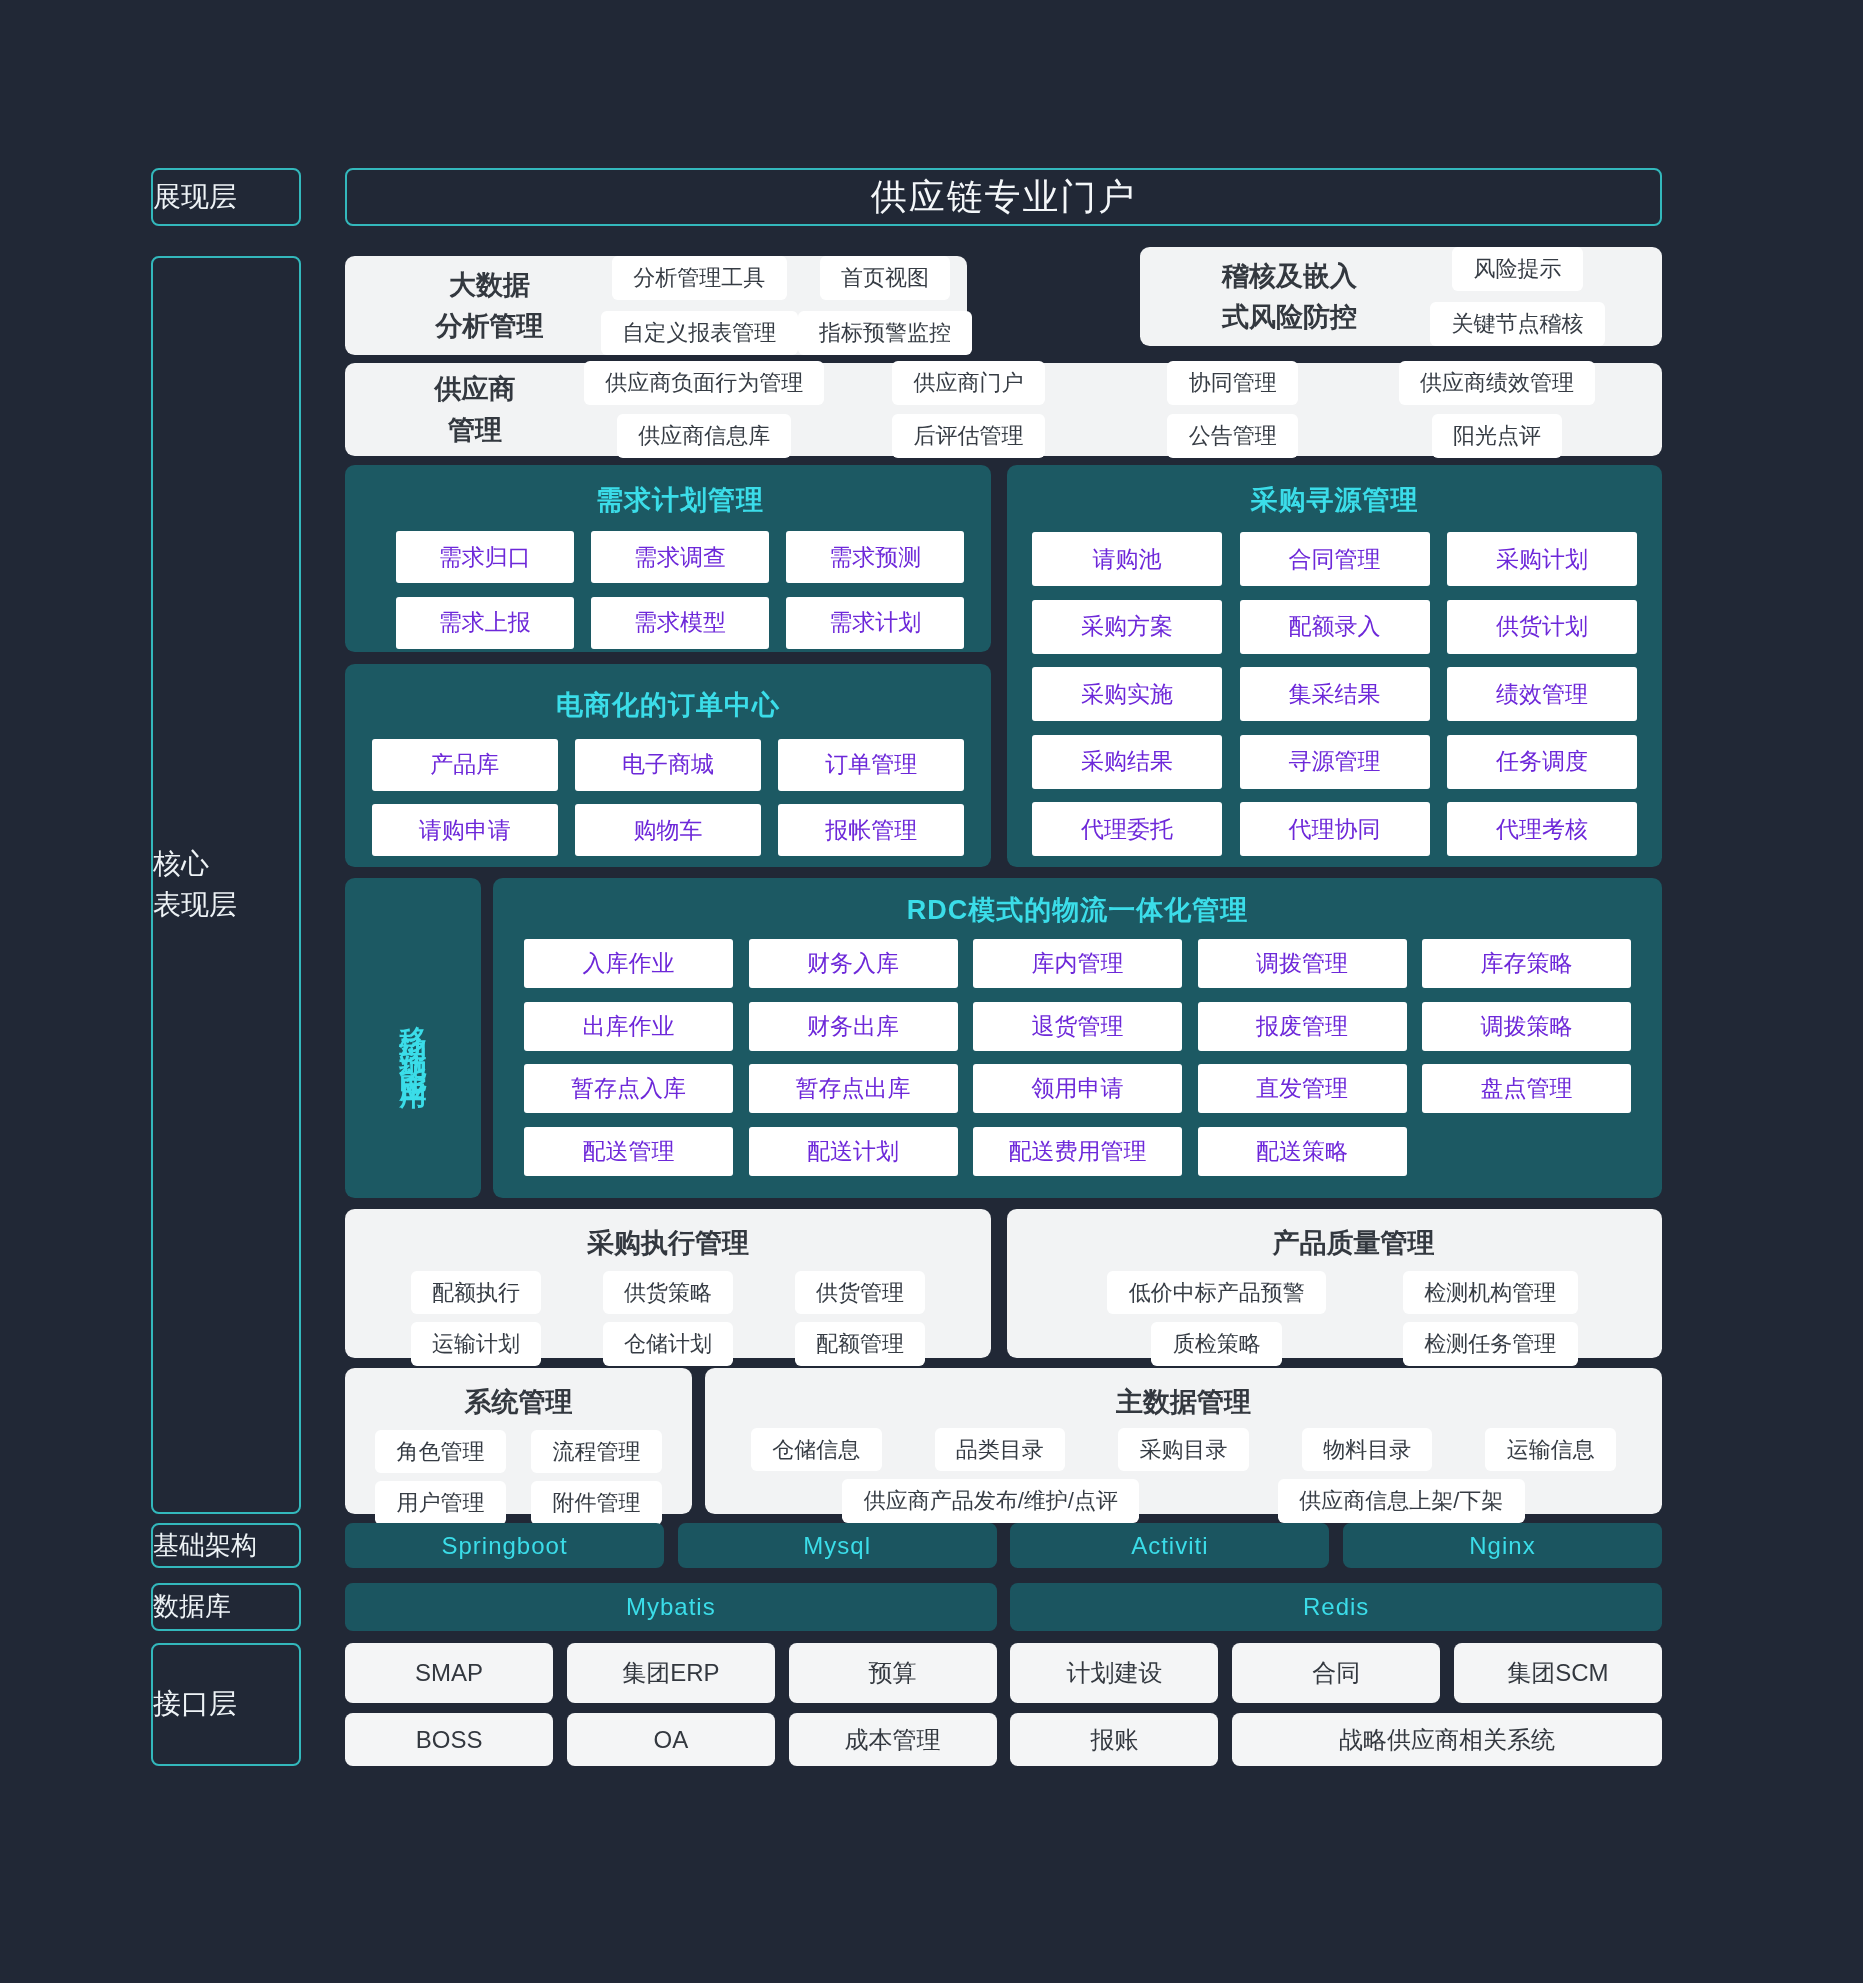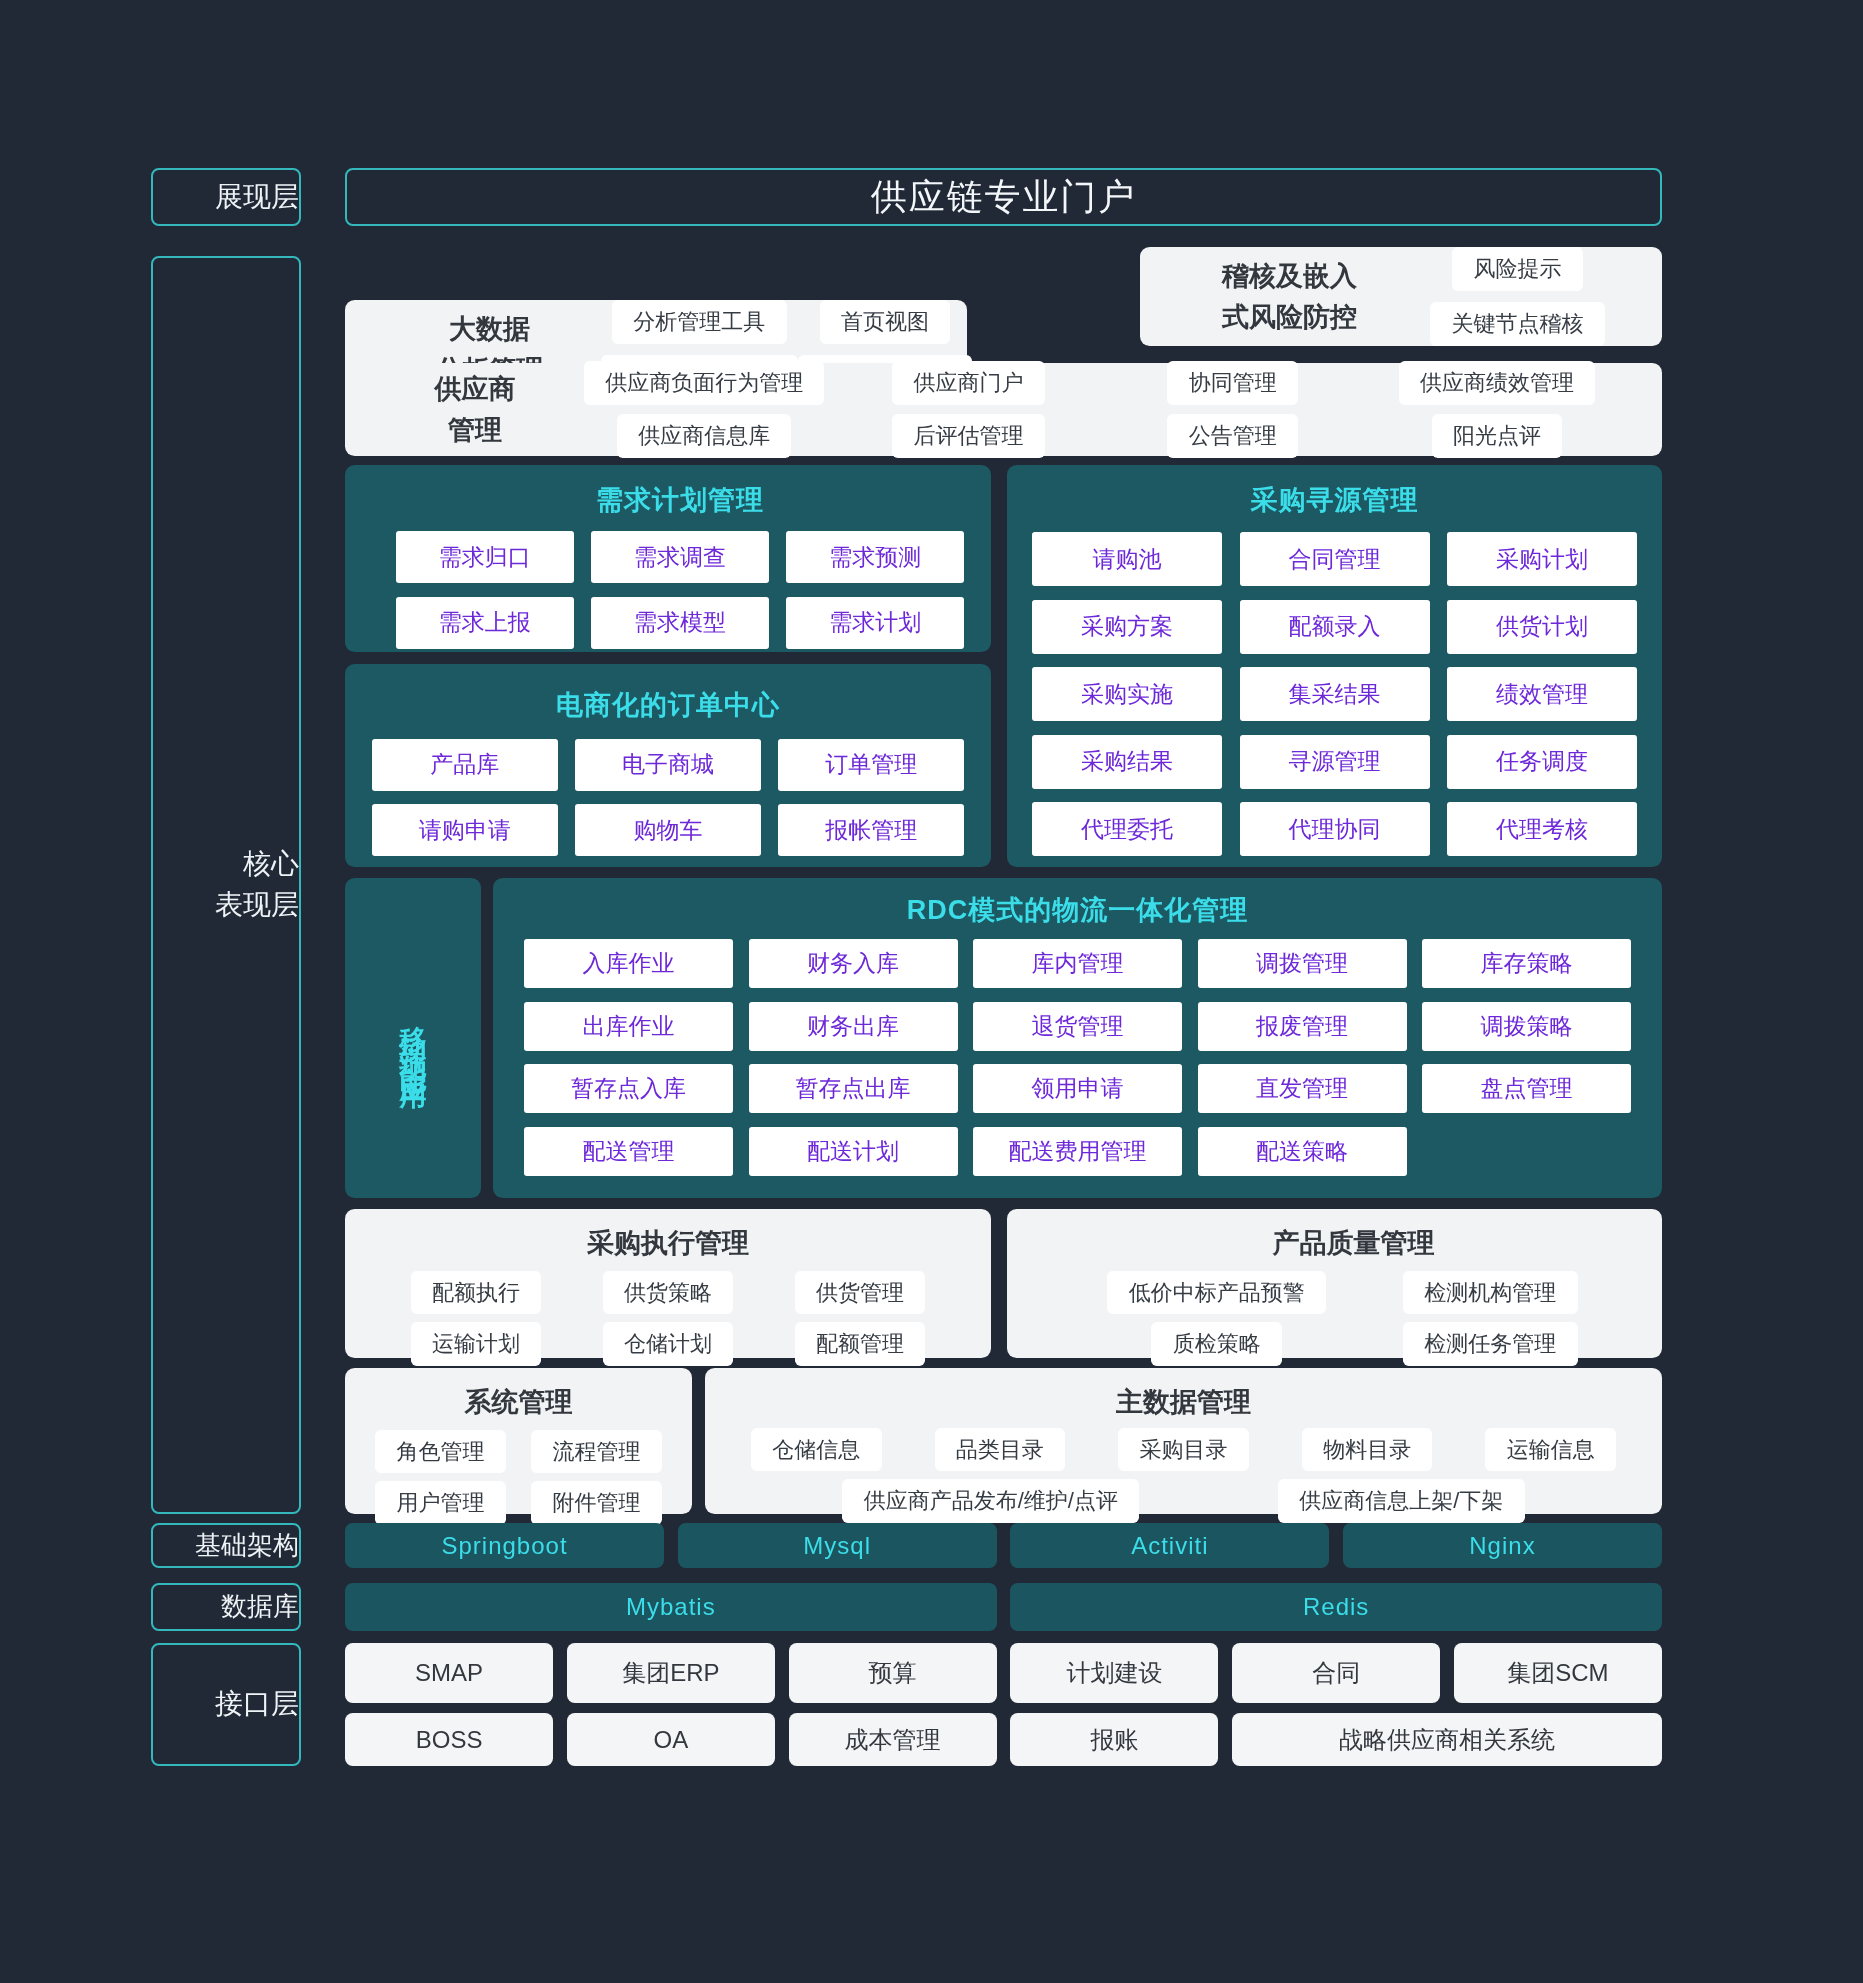--- a/index.html
+++ b/index.html
@@ -6,21 +6,21 @@
     --bg:#212836; --teal:#1c5963; --teal-dark:#1b5560; --cyan:#3bdde9;
     --outline:#33b8bc; --light:#f2f3f4; --chip-text:#363c44;
   }
   *{margin:0;padding:0;box-sizing:border-box;}
   html,body{background:var(--bg);}
   body{font-family:"Liberation Sans","DejaVu Sans",sans-serif;}
   .canvas{position:relative;width:1863px;height:1983px;background:var(--bg);overflow:hidden;}
 
   
   .side-label{position:absolute;left:151px;width:150px;border:2.9px solid var(--outline);
-    border-radius:7.8px;color:#eef3f6;display:flex;flex-direction:column;align-items:flex-end;
+    border-radius:7.8px;color:#eef3f6;display:flex;flex-direction:column;align-items:flex-start;
     justify-content:center;font-size:28px;line-height:1.45;text-align:center;}
 
   
   .portal-box{position:absolute;left:345px;top:168px;width:1317px;height:58px;
     border:2.9px solid var(--outline);border-radius:7.8px;color:#f4f7f9;font-size:36px;
     display:flex;align-items:center;justify-content:center;letter-spacing:1.9px;}
 
   
   .light-box{position:absolute;background:var(--light);border-radius:9.7px;}
   .lb-flex{display:flex;align-items:center;padding:0 33px;}
@@ -74,21 +74,21 @@
     <span>数据库</span>
   </div>
   <div class="side-label" style="top:1643px;height:123px;">
     <span>接口层</span>
   </div>
 
   <div class="portal-box">
     <span>供应链专业门户</span>
   </div>
 
-  <div class="light-box lb-flex" style="left:345px;top:256px;width:622px;height:99px;margin-top:44px;">
+  <div class="light-box lb-flex" style="left:345px;top:256px;width:622px;height:99px;">
     <div class="box-title side-title">
       <div>大数据</div>
       <div>分析管理</div>
     </div>
     <div class="chip-grid g2">
         <div class="chip">分析管理工具</div>
         <div class="chip">首页视图</div>
         <div class="chip">自定义报表管理</div>
         <div class="chip">指标预警监控</div>
       </div>

